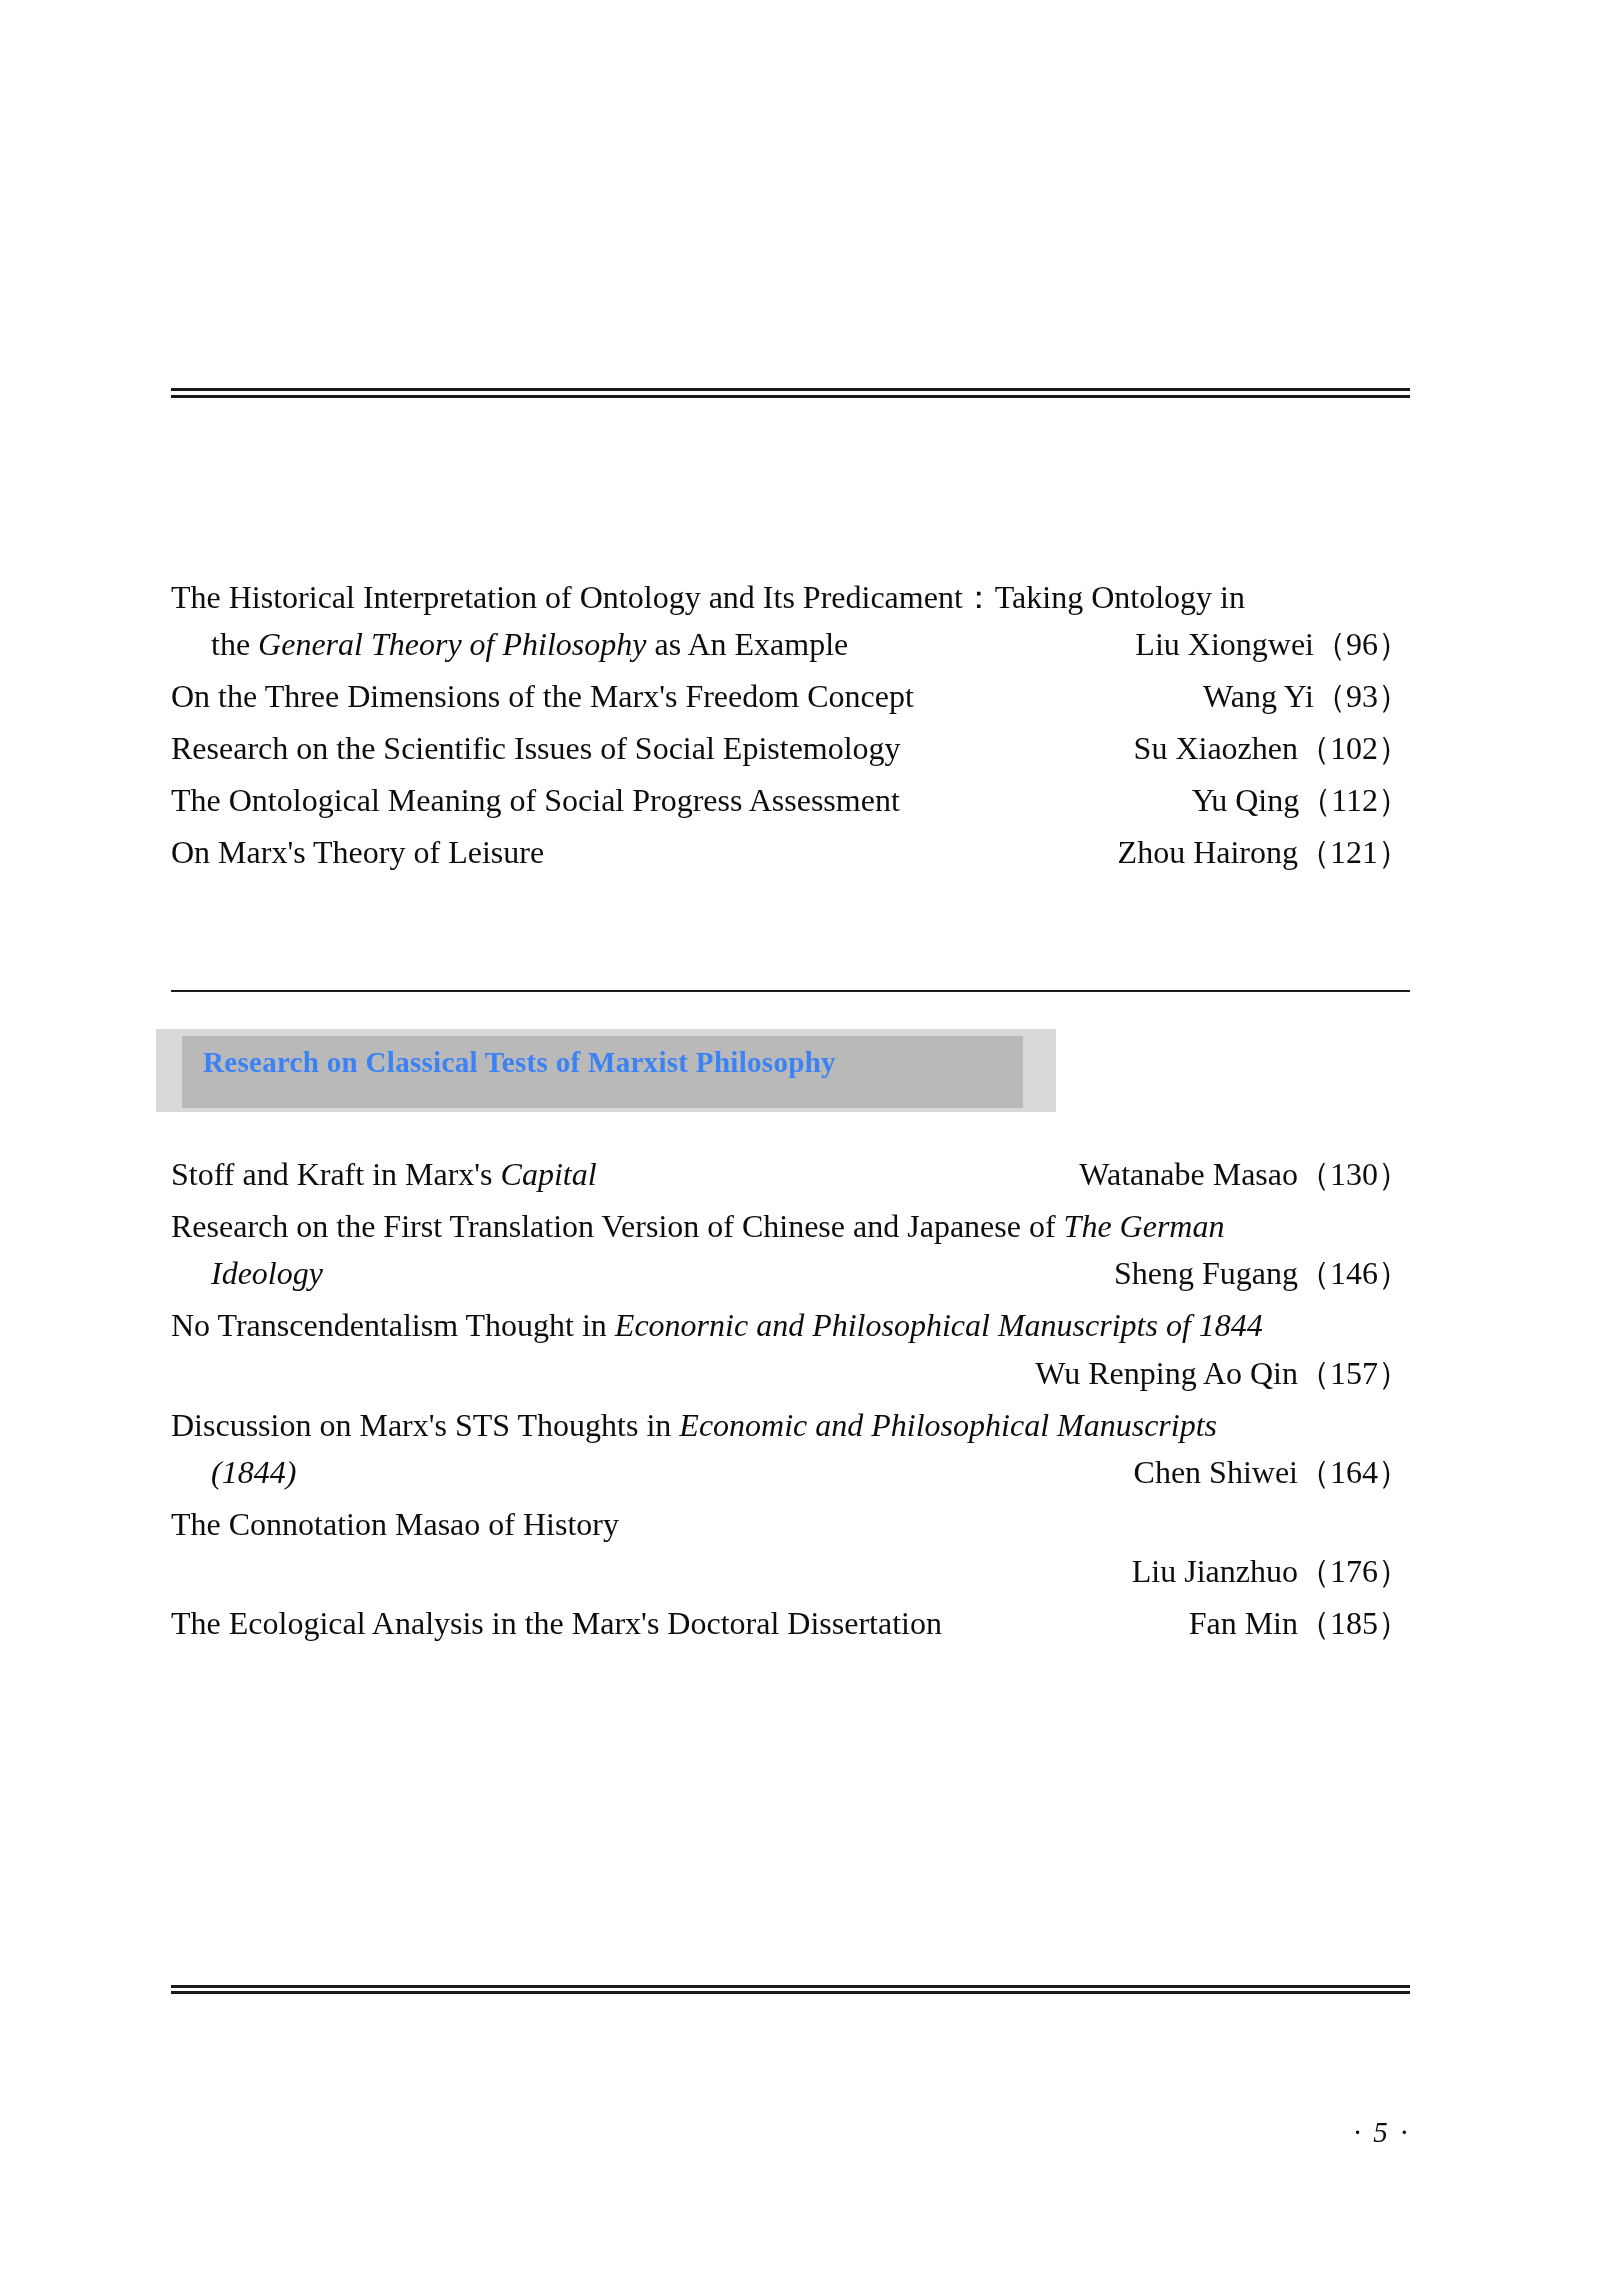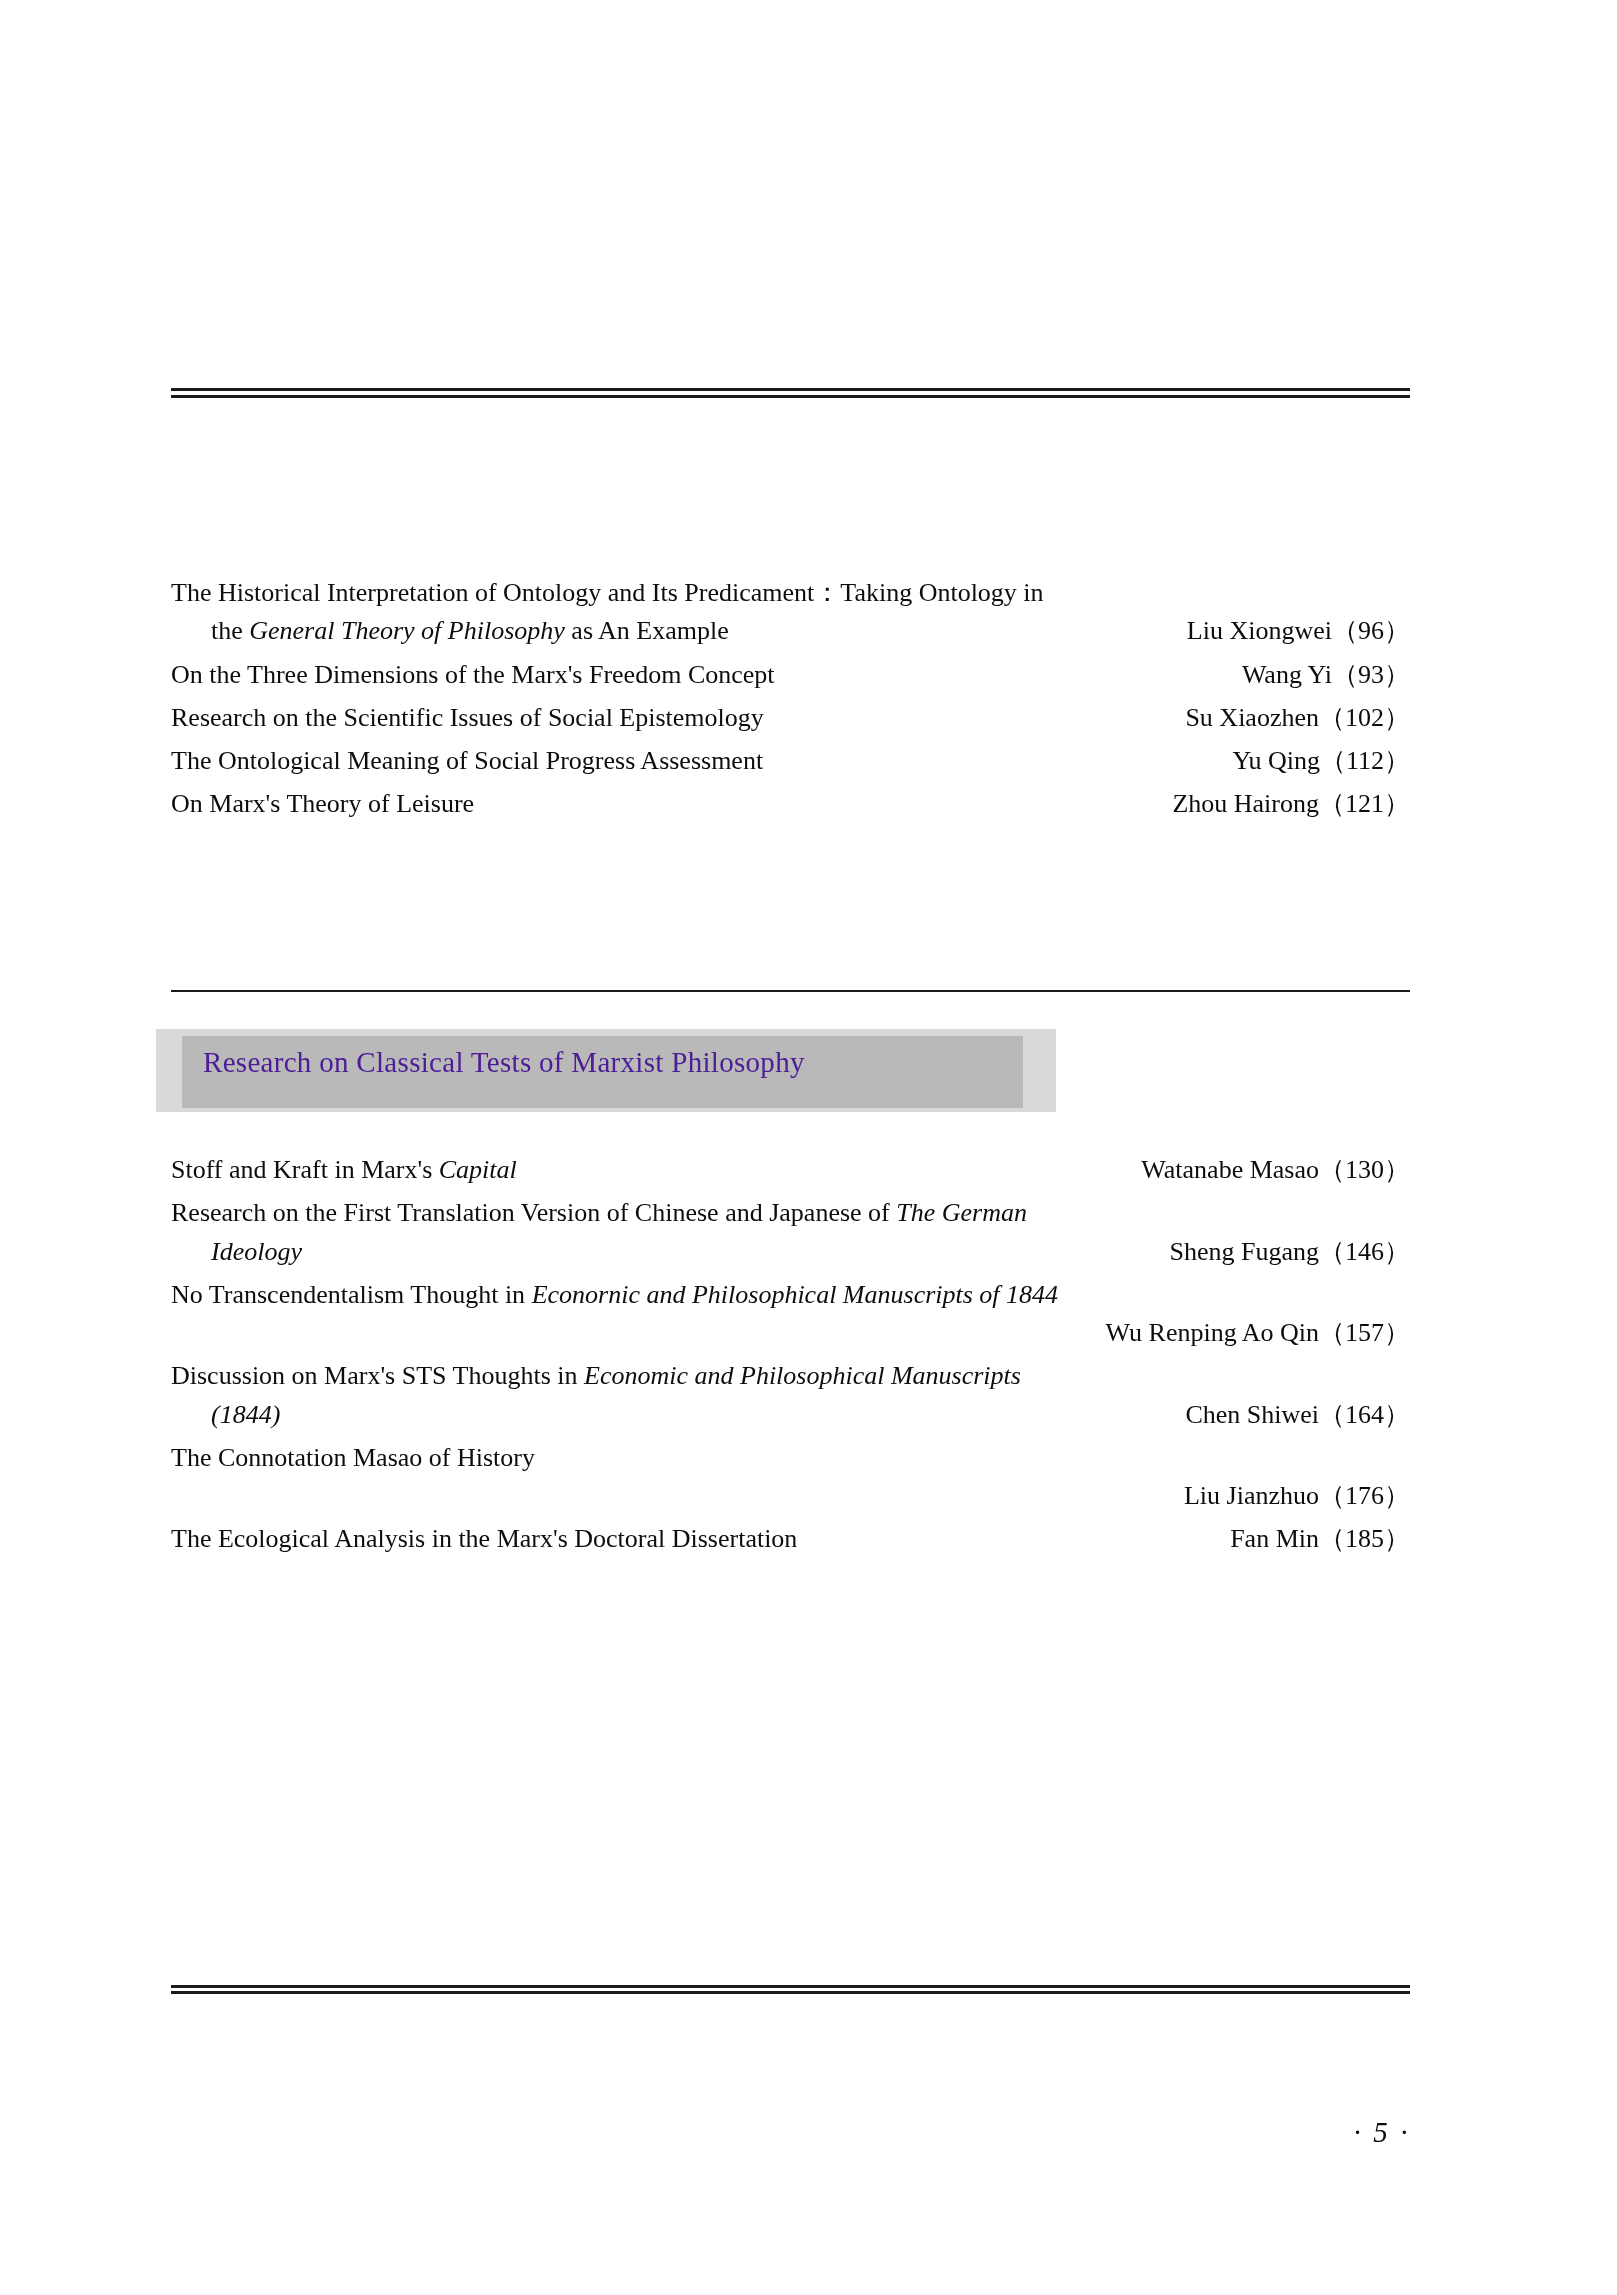--- a/index.html
+++ b/index.html
@@ -63,21 +63,21 @@
   #toc-top { top: 574px; }
   #toc-bottom { top: 1151px; }
 
   .entry {
     position: relative;
     margin-bottom: 4.6px;
   }
   .line {
     display: flex;
     align-items: center;
-    font-size: 26px;
+    font-size: 32px;
     line-height: 1.48;
     white-space: nowrap;
   }
   .line .title {
     flex: 0 1 auto;
     white-space: nowrap;
     overflow: visible;
   }
   .line .spacer { flex: 1 1 auto; }
   .line .author {
@@ -108,22 +108,22 @@
     left: 26px; top: 6.5px;
     width: 841px;
     height: 72px;
     background: #b9b9b9;
   }
   .band-text {
     position: absolute;
     left: 47px;
     top: 17px;
     font-size: 29px;
-    font-weight: normal;
-    color: #4c1d95;
+    font-weight: bold;
+    color: #3b82f6;
     letter-spacing: 0.3px;
     white-space: nowrap;
   }
 
   
   .page-number {
     position: absolute;
     left: 0;
     top: 2116px;
     width: 1410px;

